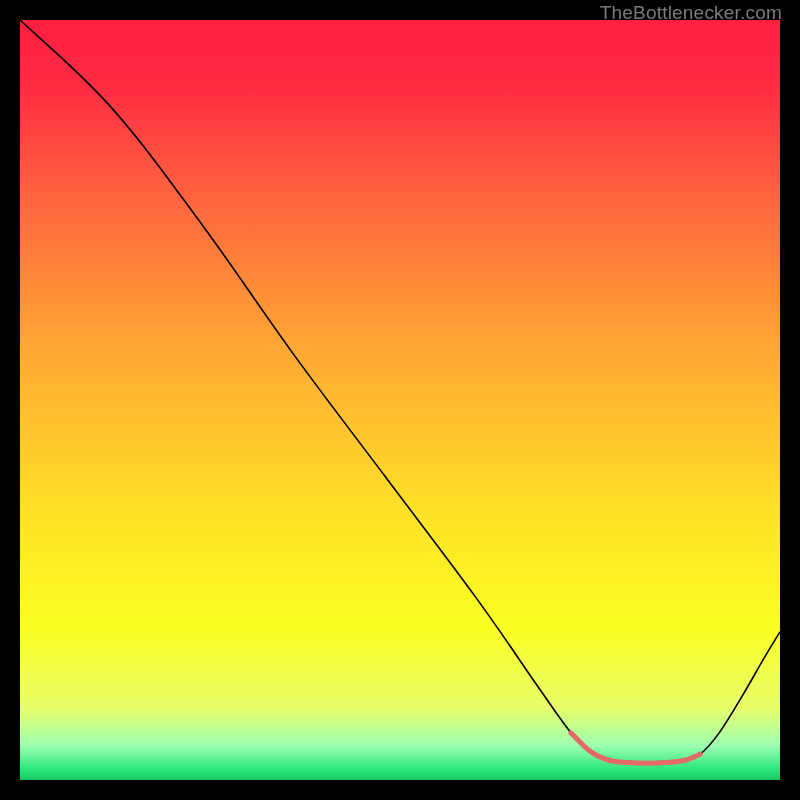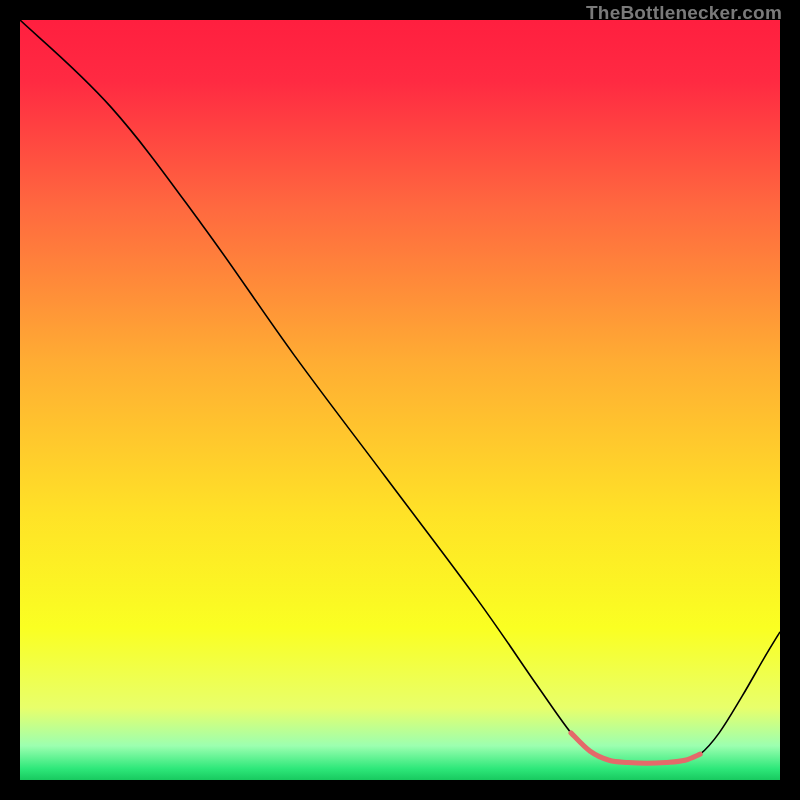--- a/index.html
+++ b/index.html
@@ -24,21 +24,21 @@
     width: 760px;
     height: 760px;
     box-sizing: border-box;
   }
   .watermark {
     position: absolute;
     top: 2px;
     right: 18px;
     color: #7a7a7a;
     font-size: 19px;
-    font-weight: 700;
+    font-weight: 400;
     letter-spacing: 0.2px;
     text-align: center;
   }
 </style>
 </head>
 <body>
 
 <div class="frame">
   <div class="watermark">TheBottlenecker.com</div>
 

